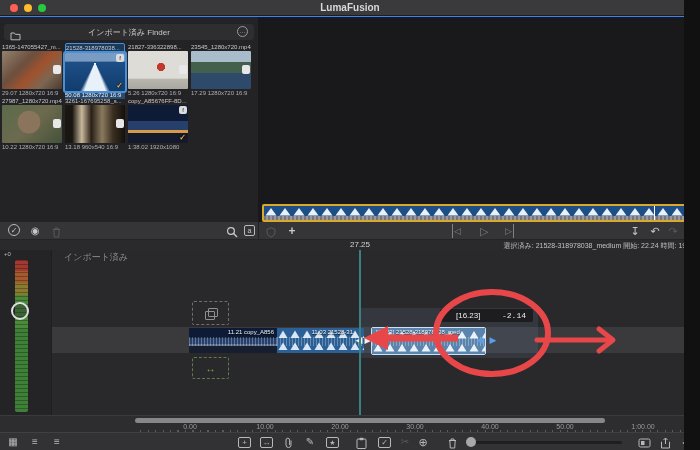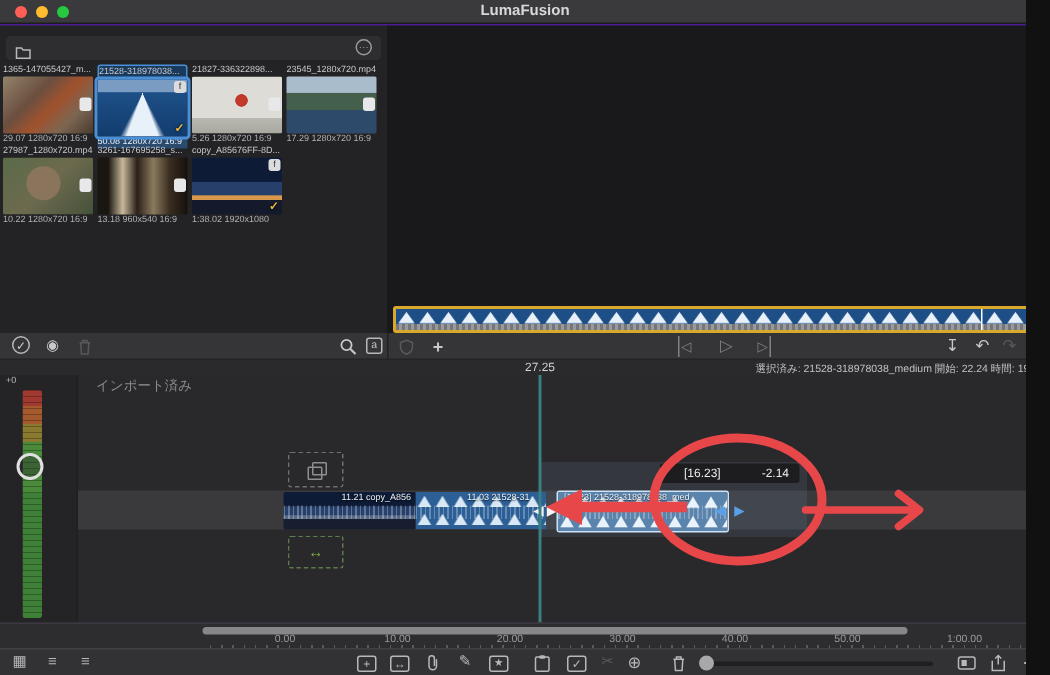--- a/index.html
+++ b/index.html
@@ -1,19 +1,19 @@
 <!DOCTYPE html>
 <html><head>
 <meta charset="utf-8">
 <style>
   * { margin:0; padding:0; box-sizing:border-box; }
   html,body { background:#111; }
   .app {
     position:relative; width:684px; height:450px; overflow:hidden;
-    background:#4c1d95; font-family:"Liberation Sans", sans-serif;
+    background:#3b82f6; font-family:"Liberation Sans", sans-serif;
     color:#d0d0d2; -webkit-font-smoothing:antialiased;
   }
   .abs { position:absolute; }
 
   
   .titlebar { left:0; top:0; width:700px; height:16px; background:#3a3a3c; border-bottom:1px solid #1d1d1f; }
   .tl-dot { position:absolute; top:4px; width:8px; height:8px; border-radius:50%; }
   .win-title { position:absolute; top:2px; left:0; width:100%; text-align:center; font-size:10px; font-weight:bold; color:#d8d8da; }
 
   
@@ -99,21 +99,21 @@
 
   .clip { position:absolute; top:78px; height:25px; overflow:hidden; border-radius:1px; }
   .clip-label { position:absolute; top:0; width:100%; font-size:6px; line-height:9px; color:#f0f4f8; text-shadow:0 1px 1px rgba(0,0,0,.8); white-space:nowrap; }
   .clip-wave { position:absolute; left:0; top:9px; width:100%; height:9px; opacity:.5;
       background:repeating-linear-gradient(90deg, rgba(255,255,255,.55) 0 1px, rgba(255,255,255,0) 1px 3px); }
   .clip-city { background:linear-gradient(180deg,#0d1b36 0 38%,#27406b 39% 62%,#5a6b88 63% 72%,#161e30 73%); }
   .trim-handle { position:absolute; top:78px; height:25px; width:10px; font-size:9px; line-height:25px; text-align:center; }
   .trim-white { color:#f2f2f4; } .trim-blue { color:#5aa0e8; }
   .clip-selected { outline:1.5px solid #cfe2f5; }
   .trim-tooltip { position:absolute; left:440px; top:59px; width:93px; height:13px; background:#1d1d1f; border-radius:2px; font-size:8px; color:#ececee; line-height:13px; }
-  .tt-dur { position:absolute; left:16px; } .tt-delta { position:absolute; right:7px; }
+  .tt-dur { position:absolute; left:16px; } .tt-delta { position:absolute; right:7px;font-family:Liberation Mono, monospace; }
   .playhead-line { position:absolute; left:359px; top:250px; width:2px; height:182px; background:#3a7f82; }
 
   
   .ruler { left:0; top:415px; width:700px; height:17px; background:#2d2d30; border-top:1px solid #3a3a3e; }
   .scroll-pill { position:absolute; left:135px; top:2px; width:470px; height:5px; background:#86868b; border-radius:3px; }
   .ruler-label { position:absolute; top:7px; width:40px; margin-left:-20px; text-align:center; font-size:7px; color:#9a9a9f; }
   .ruler-ticks { position:absolute; left:140px; top:14px; width:560px; height:3px;
       background:repeating-linear-gradient(90deg,#5a5a5f 0 1px, rgba(0,0,0,0) 1px 7.5px); }
 
   
@@ -138,20 +138,21 @@
     <div class="win-title">LumaFusion</div>
   </div>
 
   <div class="abs library">
     <div class="lib-header">
       <span class="hdr-icon" style="left:6px">
         <svg class="ic" width="11" height="10" viewBox="0 0 11 10">
             <path d="M1 2 h3.4 l1 1.4 H10 v5.4 H1 Z" fill="none" stroke="#b8b8bc" stroke-width="1"></path>
           </svg>
       </span>
+      <span class="lib-title">インポート済み Finder</span>
       <span class="hdr-icon more-circle" style="right:6px">…</span>
     </div>
 
     <div class="thumb-cell" style="left:2px;top:26px">
       <div class="thumb-name">1365-147055427_m...</div>
       <div class="thumb-img t-bench">
           <span class="edge-badge"></span>
         </div>
       <div class="thumb-info">29.07 1280x720 16:9</div>
     </div>

